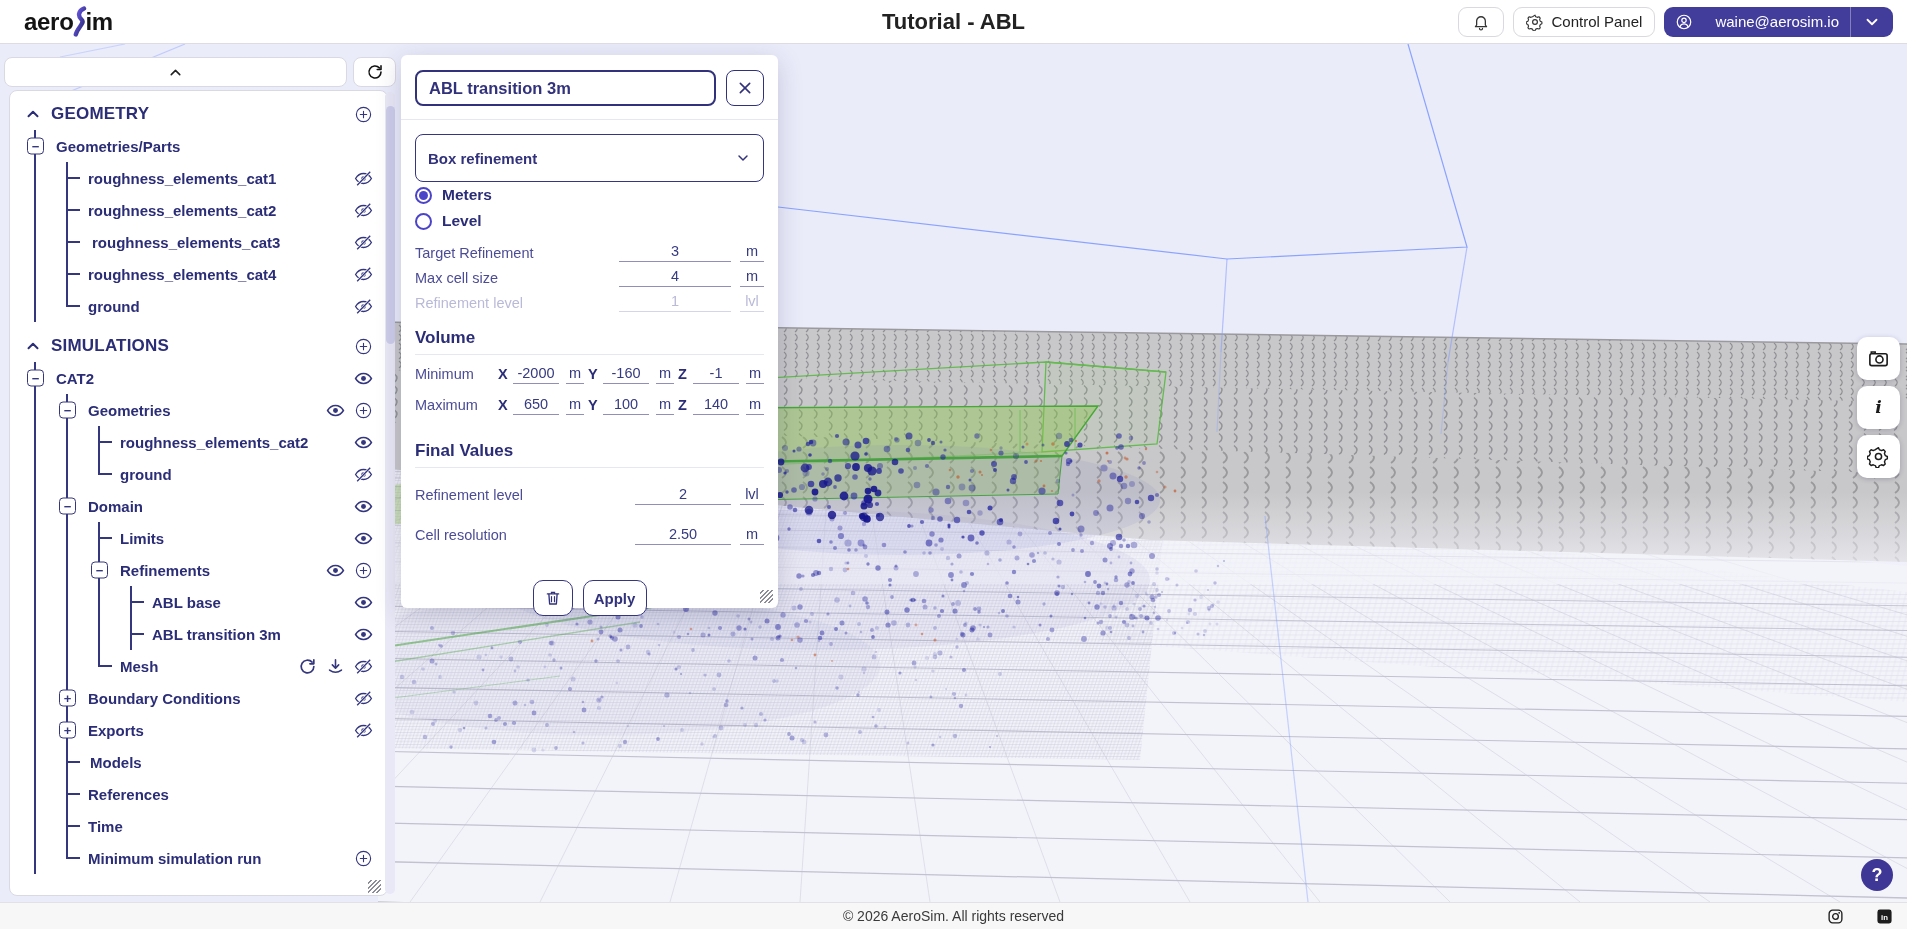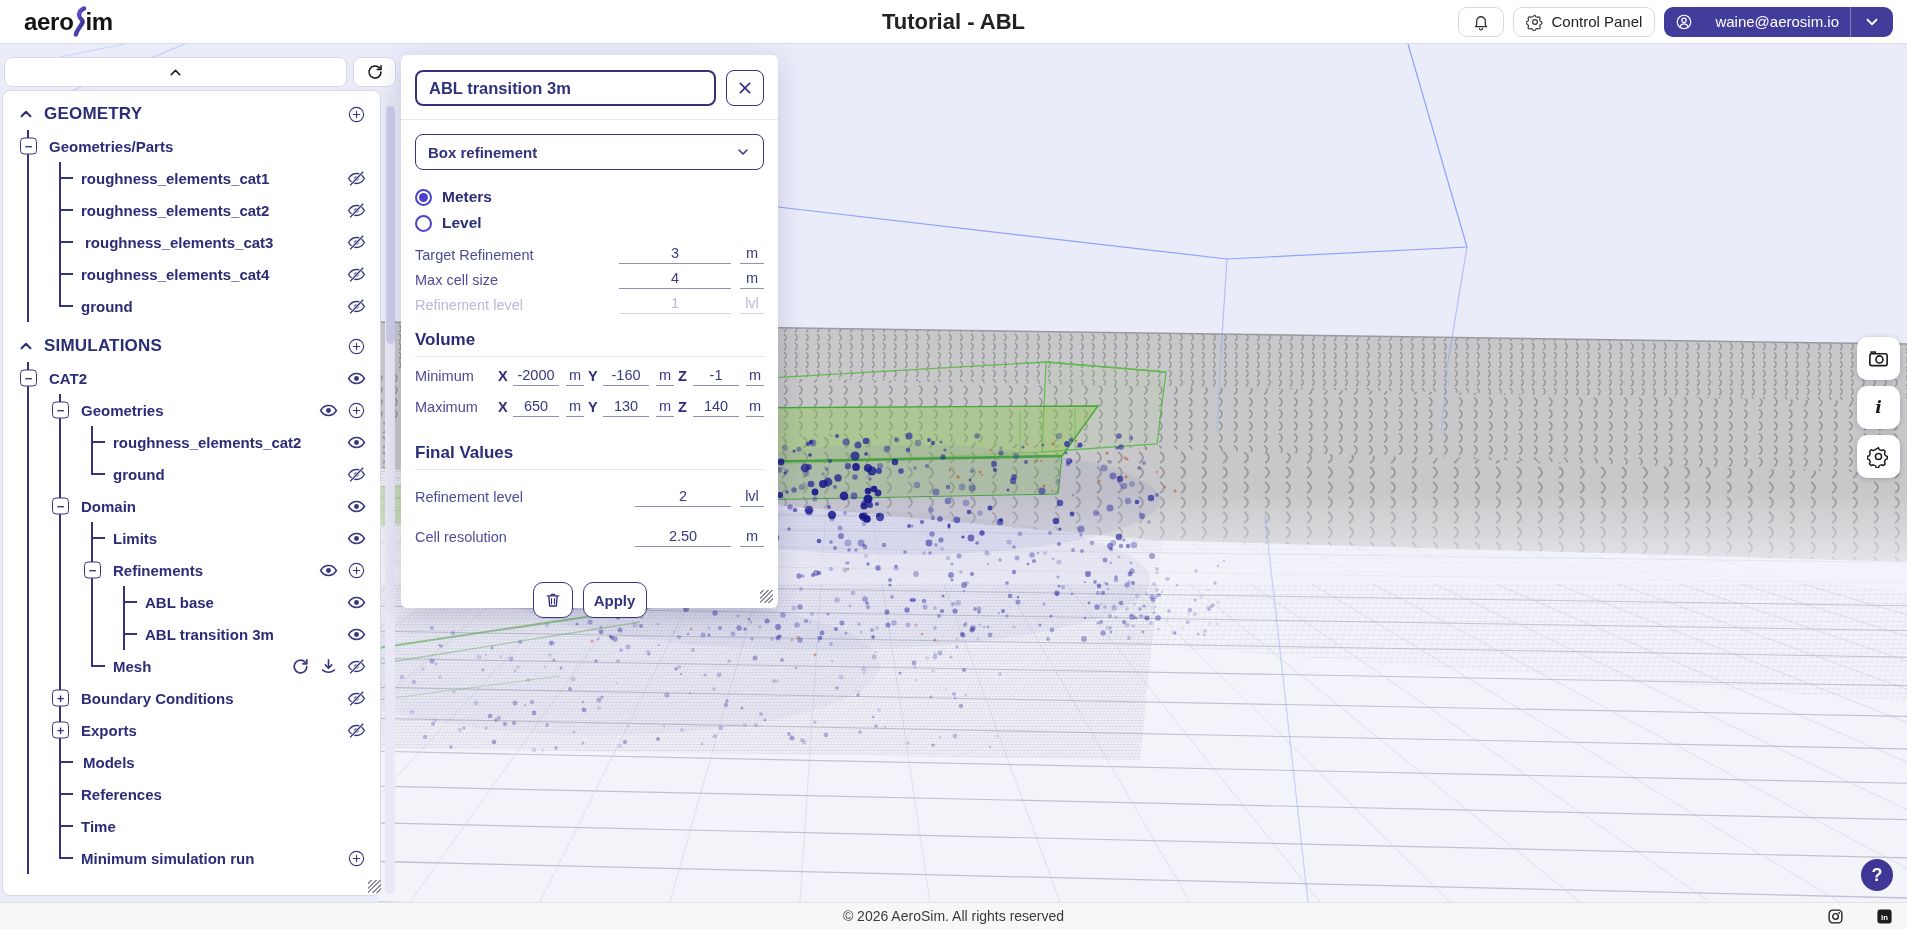--- a/index.html
+++ b/index.html
@@ -27,21 +27,21 @@
   
   #footer{position:absolute;left:0;top:902px;width:1907px;height:27px;background:#f7f7f8;border-top:1px solid #e1e1e6;z-index:40;display:flex;align-items:center}
   #footer .ftext{position:absolute;left:50%;transform:translateX(-50%);font-size:14px;color:#3a3a3a}
   #footer .fsocial{margin-left:auto;display:flex;gap:32px;margin-right:14px}
   #footer .fsocial svg{width:17px;height:17px;color:#1d1d1d;cursor:pointer}
   
   #collapse-bar{position:absolute;left:4px;top:57px;width:343px;height:30px;background:#fff;border:1px solid #d9d9e3;border-radius:8px;z-index:20;display:flex;align-items:center;justify-content:center;cursor:pointer}
   #collapse-bar svg{width:17px;height:17px;color:#222}
   #refresh-btn{position:absolute;left:353px;top:57px;width:43px;height:30px;background:#fff;border:1px solid #d9d9e3;border-radius:8px;z-index:20;display:flex;align-items:center;justify-content:center;cursor:pointer}
   #refresh-btn svg{width:18px;height:18px;color:#111}
-  #tree-panel{position:absolute;left:2px;top:90px;width:379px;height:806px;background:#fff;border:1px solid #d9d9e3;border-radius:8px;z-index:20;overflow:hidden;padding:7px 10px 0 12px}
+  #tree-panel{position:absolute;left:9px;top:90px;width:379px;height:806px;background:#fff;border:1px solid #d9d9e3;border-radius:8px;z-index:20;overflow:hidden;padding:7px 10px 0 12px}
   #tree-scrollbar{position:absolute;left:385px;top:92px;width:10px;height:802px;background:#e8e8f6;border-radius:5px;z-index:21}
   #tree-thumb{position:absolute;left:.5px;top:14px;width:9px;height:238px;background:#cdcdea;border-radius:5px;cursor:pointer}
   #panel-resize{position:absolute;left:368px;top:880px;width:13px;height:13px;z-index:22;background:repeating-linear-gradient(135deg,transparent 0 2px,#8d8d9a 2px 3.2px)}
   .trow{display:flex;align-items:center;height:32px;color:#2b2d77;position:relative}
   .trow.thead{font-weight:bold}
   .tlabel{font-weight:600;font-size:15px;white-space:nowrap}
   .thead .tlabel{font-size:17px;font-weight:800;letter-spacing:.2px;margin-left:9px}
   .slot{position:relative;width:32px;height:32px;flex:none}
   .slot.rail::before,.slot.tee::before{content:'';position:absolute;left:12px;top:0;bottom:0;border-left:2px solid #34367e}
   .slot.elbow::before{content:'';position:absolute;left:12px;top:0;height:17px;border-left:2px solid #34367e}
@@ -53,21 +53,21 @@
   .ticons .ticon{width:19px;height:19px;color:#34367e;cursor:pointer;flex:none}
   .ticon svg{width:100%;height:100%}
   
   #modal{position:absolute;left:401px;top:55px;width:377px;height:553px;background:#fff;border-radius:6px;box-shadow:0 6px 26px rgba(40,40,90,.20);z-index:25}
   #modal-header{display:flex;align-items:center;gap:10px;padding:15px 14px 13px 14px}
   #modal-title{flex:1;height:36px;border:2px solid #32327c;border-radius:8px;font-family:"Liberation Sans",sans-serif;font-size:16.5px;font-weight:bold;color:#32327c;padding:0 12px;outline:none}
   #modal-close{width:38px;height:36px;border:1.6px solid #32327c;border-radius:8px;background:#fff;display:flex;align-items:center;justify-content:center;cursor:pointer}
   #modal-close svg{width:16px;height:16px;color:#32327c}
   .mhr{border:none;border-top:1px solid #e7e7ef}
   #modal-body{padding:14px 14px 0 14px}
-  #type-select{height:36px;border:1.6px solid #353582;border-radius:8px;display:flex;align-items:center;padding:0 12px;color:#32327c;font-size:15px;font-weight:600;cursor:pointer;margin-bottom:14px}
+  #type-select{height:48px;border:1.6px solid #353582;border-radius:8px;display:flex;align-items:center;padding:0 12px;color:#32327c;font-size:15px;font-weight:600;cursor:pointer;}
   #type-select svg{margin-left:auto;width:16px;height:16px}
   .radio-row{display:flex;align-items:center;gap:10px;height:26px;cursor:pointer}
   .radio{width:17px;height:17px;border:2px solid #4b44c8;border-radius:50%;position:relative;flex:none}
   .radio.sel::after{content:'';position:absolute;left:2.1px;top:2.1px;width:9px;height:9px;border-radius:50%;background:#4b44c8}
   .radio-label{font-size:15.5px;font-weight:bold;color:#2b2d77}
   .frow{display:flex;align-items:center;height:25px;font-size:14.5px;color:#4c4c96}
   .flab{flex:1}
   .fval{width:112px;text-align:center;border-bottom:1.5px solid #8f8fba;color:#363a80;padding-bottom:2px}
   .funit{width:24px;margin-left:9px;text-align:center;border-bottom:1.5px solid #8f8fba;color:#363a80;padding-bottom:2px}
   .frow.dis{color:#b9b9d8}
@@ -1454,21 +1454,21 @@
         </div>
         <div class="vrow">
           <span class="vlab">Maximum</span>
           <span class="ax">
             <span class="axl">X</span>
             <span class="vval">650</span>
             <span class="vunit">m</span>
           </span>
           <span class="ax">
             <span class="axl">Y</span>
-            <span class="vval">130</span>
+            <span class="vval">100</span>
             <span class="vunit">m</span>
           </span>
           <span class="ax">
             <span class="axl">Z</span>
             <span class="vval">140</span>
             <span class="vunit">m</span>
           </span>
         </div>
       </div>
     <div class="msec" style="margin-top:24px">Final Values</div>

